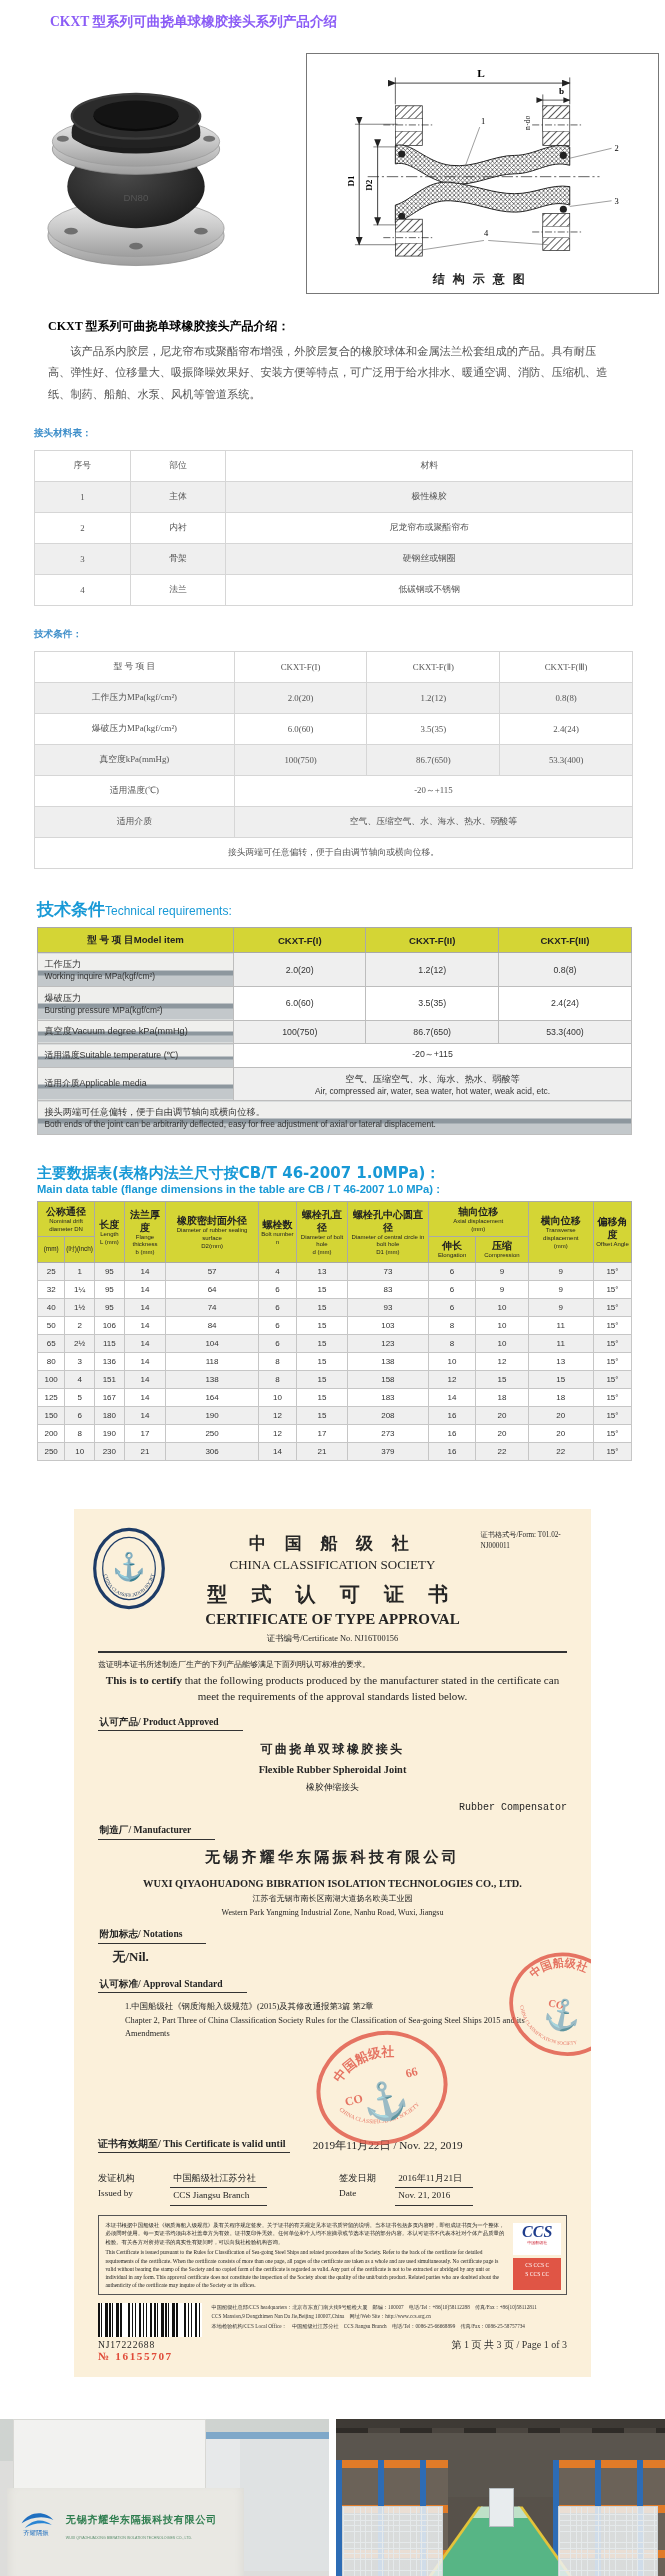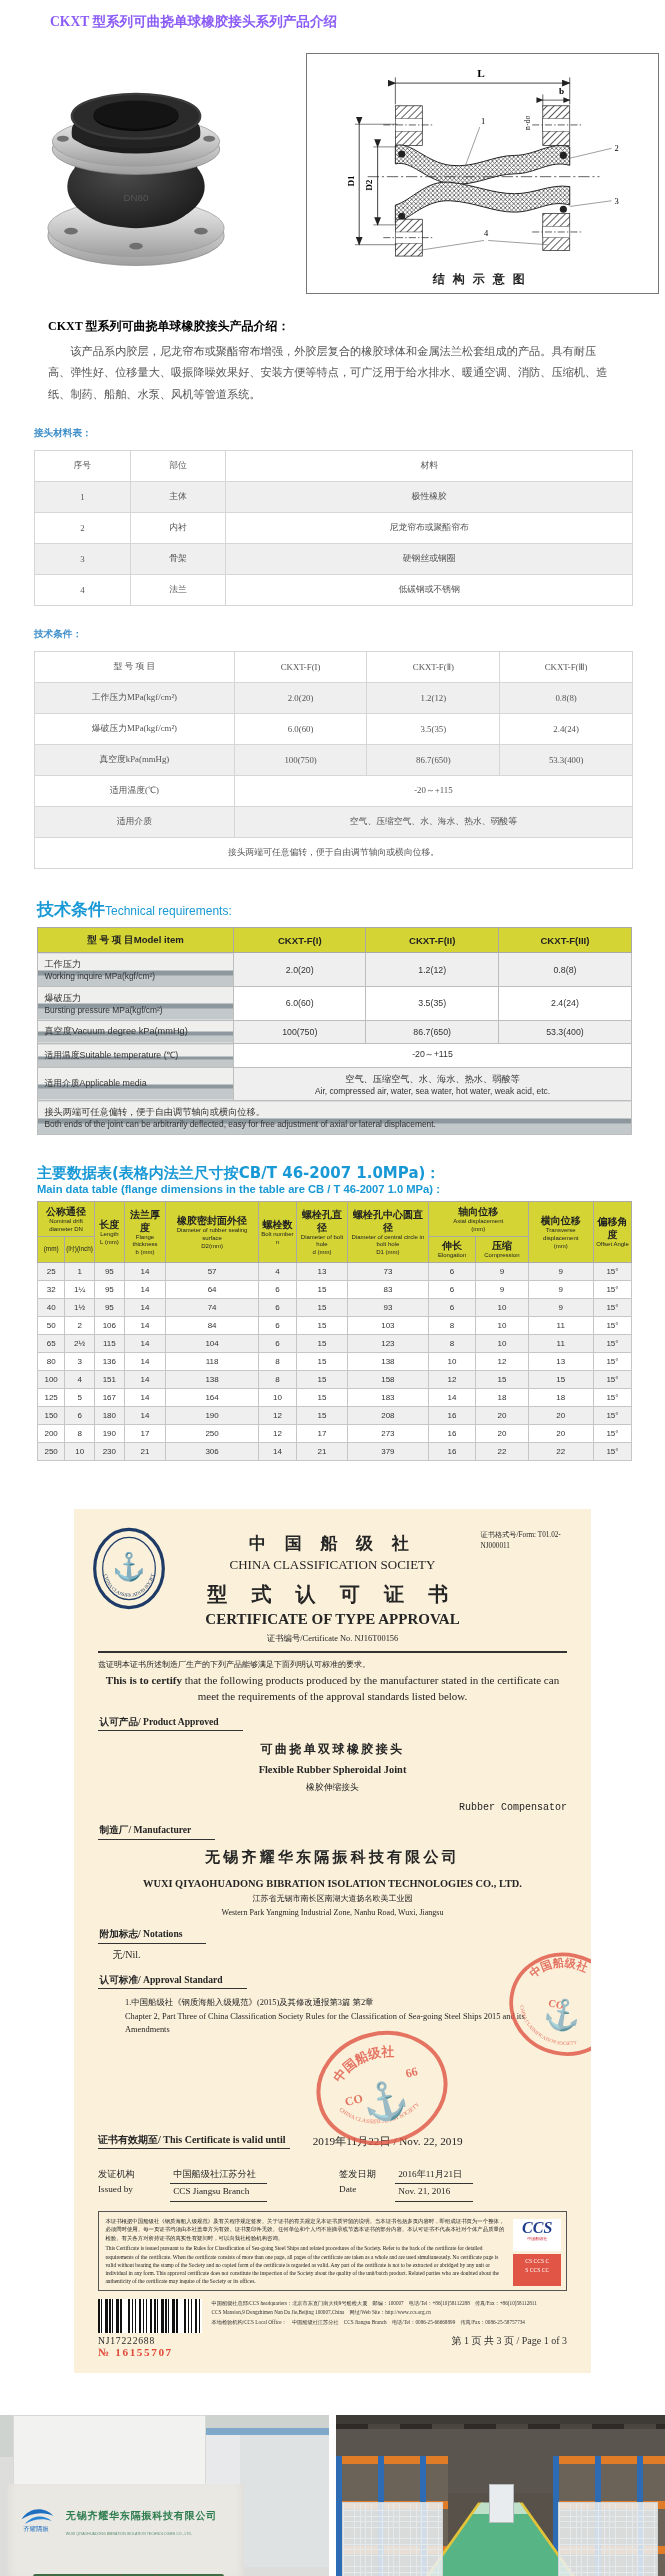--- a/index.html
+++ b/index.html
@@ -58,21 +58,21 @@
   .cert-certify-en{font-size:11px;line-height:1.5;text-align:center;}
   .cert-certify-en b{font-weight:bold;}
   .cert-field{font-size:9.6px;font-weight:bold;border-bottom:0.8px solid #333;display:inline-block;padding:0 24px 1.6px 1.6px;margin-top:11.2px;}
   .cert-prod-cn{font-size:12px;font-weight:bold;text-align:center;margin-top:9.6px;letter-spacing:2.4px;}
   .cert-prod-en{font-size:10.4px;font-weight:bold;text-align:center;margin-top:6.4px;}
   .cert-prod-cn2{font-size:8.8px;text-align:center;margin-top:6.4px;}
   .cert-prod-en2{font-size:10px;text-align:right;margin-top:8px;font-family:Liberation Mono, monospace;}
   .cert-manu-cn{font-size:15px;font-weight:bold;text-align:center;letter-spacing:3.2px;margin-top:8px;}
   .cert-manu-en{font-size:10.4px;font-weight:bold;text-align:center;margin-top:11.2px;}
   .cert-addr{font-size:8px;text-align:center;margin-top:4px;}
-  .cert-plain{font-size:10px;margin:4.8px 0 0 14.4px;}
+  .cert-plain{font-size:13px;margin:4.8px 0 0 14.4px;font-weight:bold;}
   .cert-std{font-size:8.4px;margin:8px 0 0 27px;line-height:1.5;}
   .cert-valid-row{margin-top:96px;display:flex;align-items:flex-end;}
   .cert-valid-label{font-size:10px;font-weight:bold;border-bottom:0.8px solid #333;padding:0 4.8px 1.6px 0;}
   .cert-valid-date{font-size:11.2px;margin-left:22.4px;}
   .cert-issue-row{display:flex;margin-top:17.6px;font-size:9.2px;}
   .cert-issue-col{line-height:1.7;}
   .cert-underline{border-bottom:0.8px solid #333;padding:0 11.2px 0.8px 3.2px;}
   .cert-disclaimer{border:0.8px solid #555;margin-top:9.6px;padding:4.8px 59px 4.8px 6.4px;position:relative;}
   .disc-cn{font-size:5.4px;line-height:1.55;color:#222;}
   .disc-en{font-size:5.4px;line-height:1.5;color:#222;margin-top:2.4px;}

